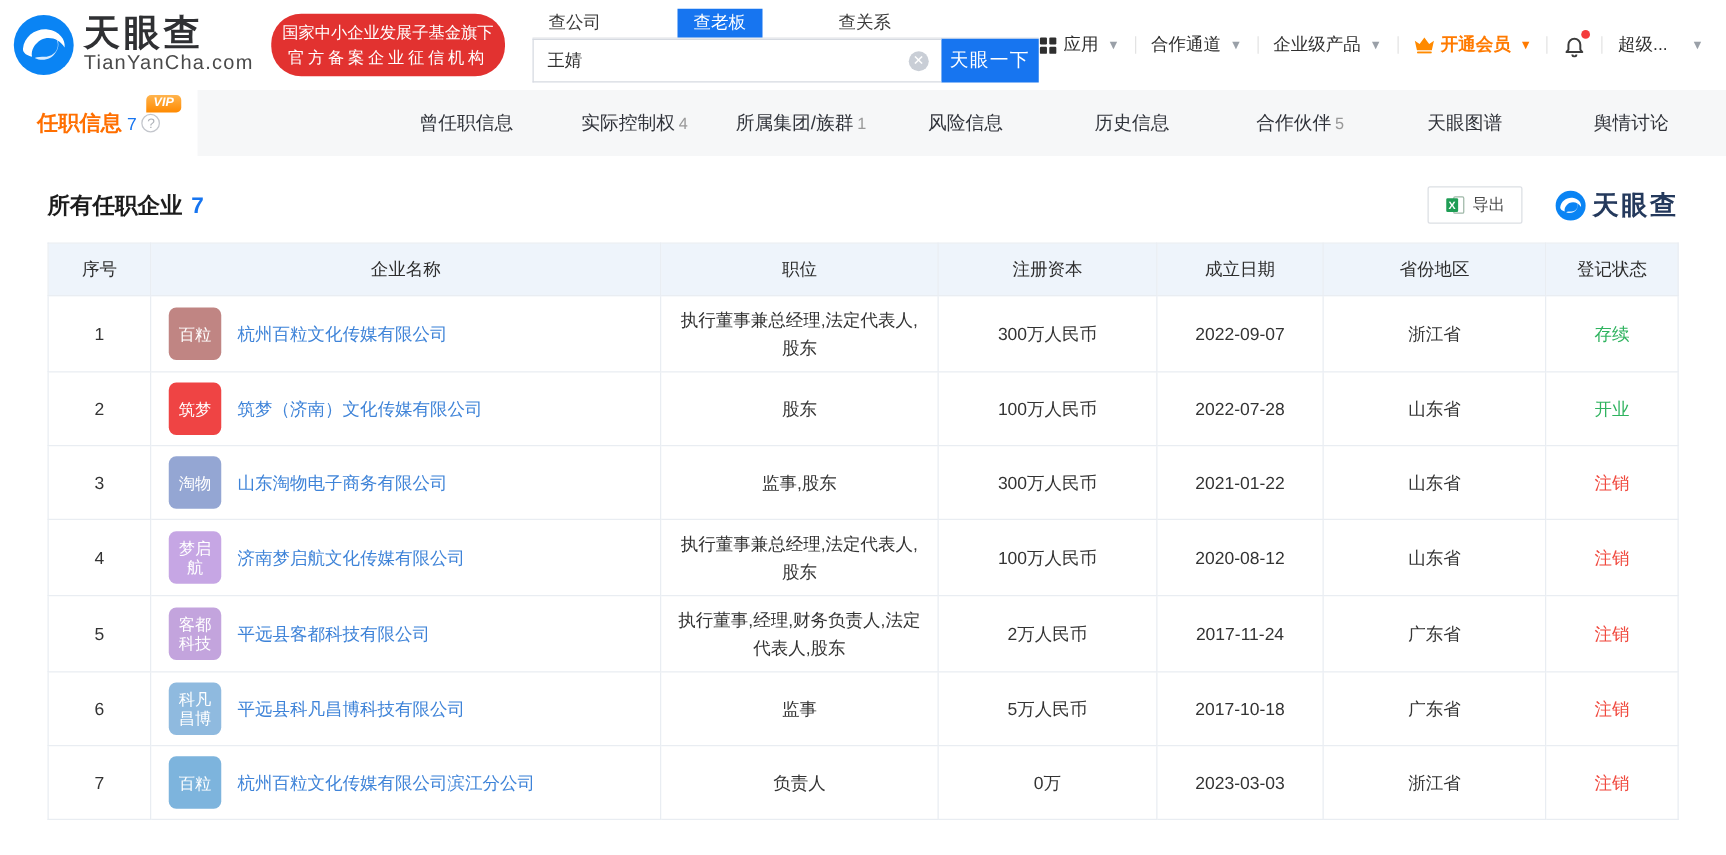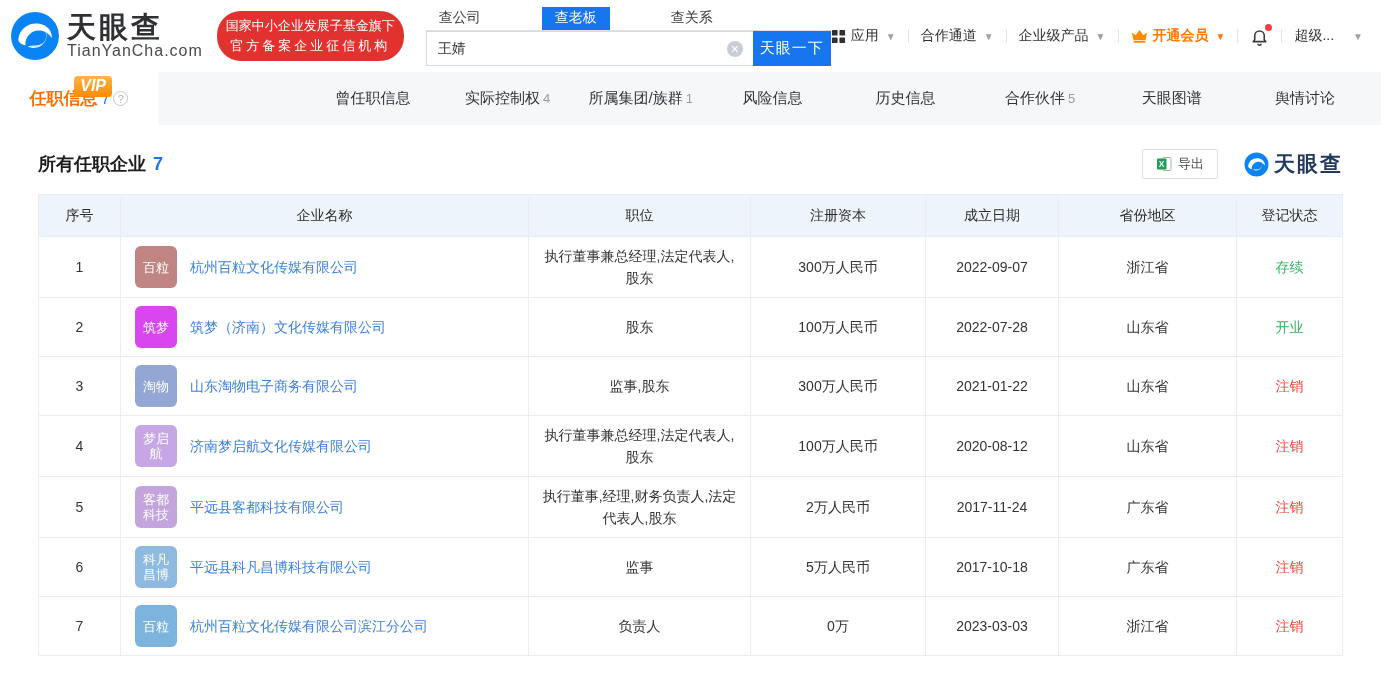--- a/index.html
+++ b/index.html
@@ -39,22 +39,22 @@
   .menu-vip { color:#ff7a00; font-weight:bold; }
   .menu-vip .caret { color:#ff7a00; }
   .bell-wrap { position:relative; display:flex; align-items:center; }
   .bell-dot { position:absolute; top:-3px; right:-3px; width:7px; height:7px; border-radius:50%; background:#f43b3b; }
 
   
   .tabbar { height:53px; background:#f6f7f8; display:flex; align-items:stretch; }
   .tab-active { width:158px; background:#fff; position:relative; display:flex; align-items:center; justify-content:center; gap:4px; }
   .tab-active .lbl { color:#ff6f00; font-weight:bold; font-size:17px; }
   .tab-active .cnt { color:#1775f0; font-size:14px; }
-  .vip-badge { position:absolute; top:4px; right:46px; background:linear-gradient(180deg,#ffb44e,#ff8a00);
-    color:#fff; font-size:16px; font-style:italic; font-weight:bold; padding:1px 6px 2px; border-radius:4px 4px 4px 0; }
+  .vip-badge { position:absolute; top:4px; right:13px; background:linear-gradient(180deg,#ffb44e,#ff8a00);
+    color:#fff; font-size:10px; font-style:italic; font-weight:bold; padding:1px 6px 2px; border-radius:4px 4px 4px 0; }
   .help-ic { width:15px; height:15px; border:1px solid #c3c6cc; border-radius:50%; color:#b0b4ba;
     font-size:11px; line-height:14px; text-align:center; }
   .tab-rest { flex:1; display:flex; margin-left:150px; margin-right:8px; }
   .tab { flex:1; display:flex; align-items:center; justify-content:center; gap:3px; font-size:15px; color:#30333a; }
   .tab .cnt { color:#999; font-size:13px; }
 
   
   .content { padding:24px 38px 0; background:#fff; }
   .title-row { display:flex; align-items:center; margin-bottom:15px; }
   .sec-title { font-size:18px; font-weight:bold; color:#1c1c1c; }
@@ -252,21 +252,21 @@
           <td data-interactable="false">1</td>
           <td data-interactable="false" class="c-company"><span data-interactable="false" class="logo-sq" style="background: rgb(192, 133, 131);">百粒</span><a data-interactable="true" class="company-link">杭州百粒文化传媒有限公司</a></td>
           <td data-interactable="false">执行董事兼总经理,法定代表人,股东</td>
           <td data-interactable="false">300万人民币</td>
           <td data-interactable="false">2022-09-07</td>
           <td data-interactable="false">浙江省</td>
           <td data-interactable="false" style="color: rgb(47, 179, 95);">存续</td>
         </tr>
         <tr data-interactable="false">
           <td data-interactable="false">2</td>
-          <td data-interactable="false" class="c-company"><span data-interactable="false" class="logo-sq" style="background: #d946ef;">筑梦</span><a data-interactable="true" class="company-link">筑梦（济南）文化传媒有限公司</a></td>
+          <td data-interactable="false" class="c-company"><span data-interactable="false" class="logo-sq" style="background: #ef4444;">筑梦</span><a data-interactable="true" class="company-link">筑梦（济南）文化传媒有限公司</a></td>
           <td data-interactable="false">股东</td>
           <td data-interactable="false">100万人民币</td>
           <td data-interactable="false">2022-07-28</td>
           <td data-interactable="false">山东省</td>
           <td data-interactable="false" style="color: rgb(47, 179, 95);">开业</td>
         </tr>
         <tr data-interactable="false">
           <td data-interactable="false">3</td>
           <td data-interactable="false" class="c-company"><span data-interactable="false" class="logo-sq" style="background: rgb(148, 166, 211);">淘物</span><a data-interactable="true" class="company-link">山东淘物电子商务有限公司</a></td>
           <td data-interactable="false">监事,股东</td>

